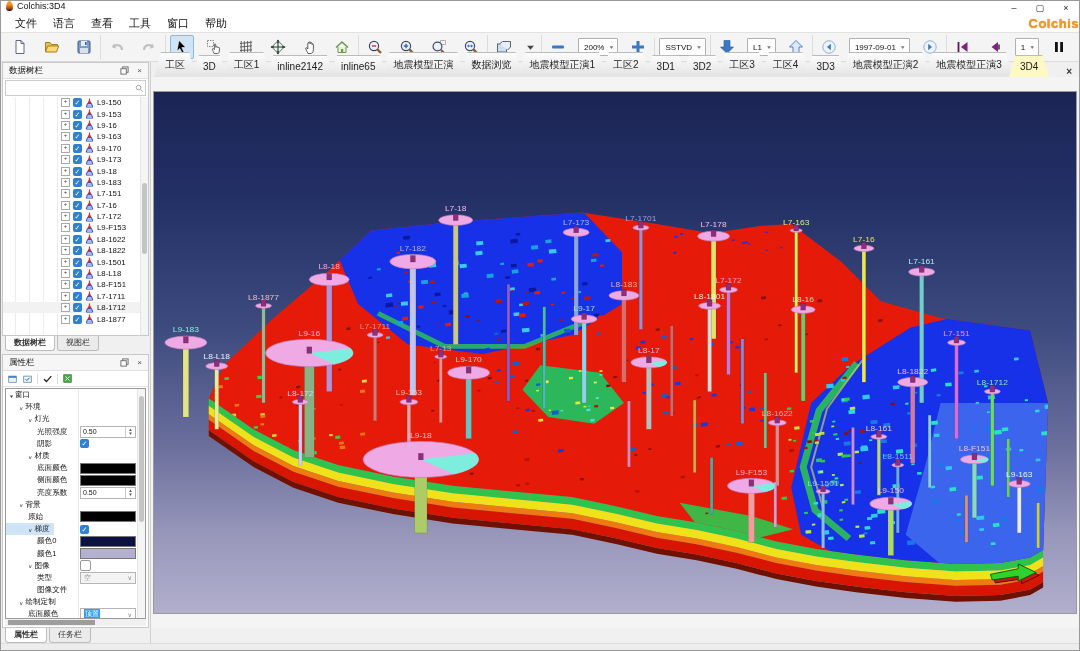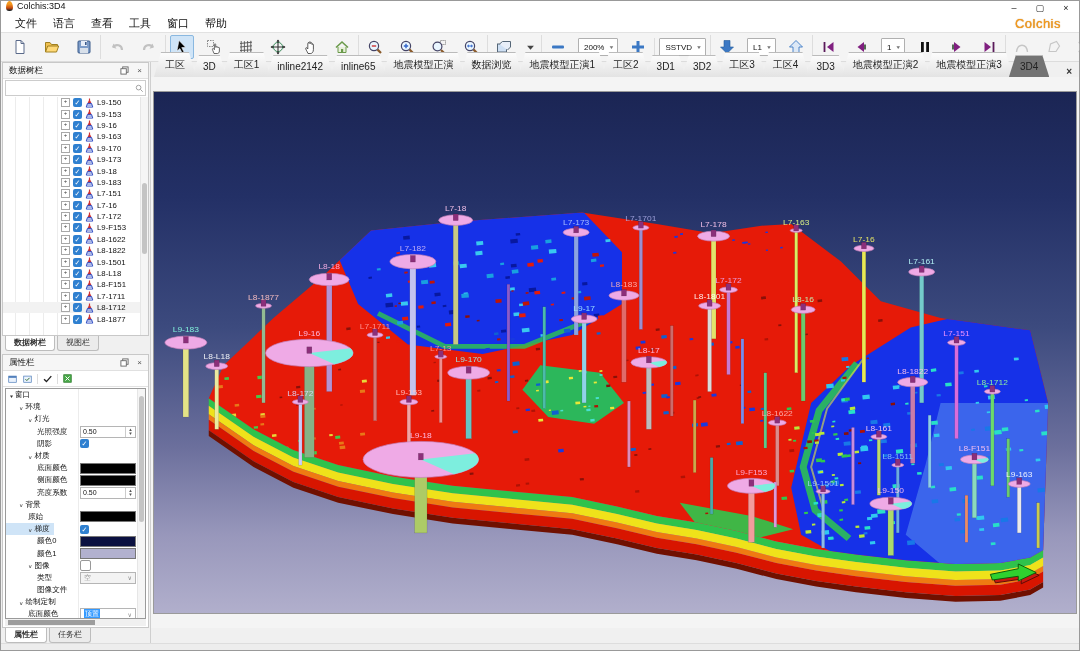--- a/index.html
+++ b/index.html
@@ -7,21 +7,21 @@
   .app{position:relative;width:1080px;height:651px;background:#f4f4f4;border:1px solid #999;box-sizing:border-box;display:flex;flex-direction:column}
   
   .titlebar{height:14px;background:#fff;display:flex;align-items:flex-start;padding-left:5px;gap:4px;flex:0 0 auto}
   .flame{width:7px;height:10px;background:linear-gradient(180deg,#f59a1d 30%,#c84a10 70%,#222 95%);border-radius:50% 50% 45% 45%/65% 65% 35% 35%}
   .apptitle{font-size:9px}
   .winctl{margin-left:auto;display:flex}
   .winbtn{width:26px;height:14px;text-align:center;font-size:9px;line-height:14px;color:#222}
   
   .menubar{height:17px;background:#fff;border-bottom:1px solid #e2e2e2;display:flex;align-items:center;padding-left:6px;flex:0 0 auto}
   .menu-item{padding:1px 8px;font-size:11px}
-  .brand{margin-left:auto;margin-right:18px;color:#f59a1d;font-weight:normal;font-size:13px;letter-spacing:.5px;text-shadow:0 0 1px #b06a00}
+  .brand{margin-left:auto;margin-right:0;color:#f59a1d;font-weight:bold;font-size:13px;letter-spacing:.5px;text-shadow:0 0 1px #b06a00}
   
   .toolbar{height:28px;background:#f4f4f4;border-bottom:1px solid #dcdcdc;display:flex;align-items:center;padding:0 3px;flex:0 0 auto}
   .tgroup{display:flex;align-items:center;gap:8px;padding:0 4px}
   .tgroup + .tgroup{border-left:1px solid #ddd}
   .tbtn{width:22px;height:22px;display:flex;align-items:center;justify-content:center;border:1px solid transparent;border-radius:2px}
   .tbtn.narrow{width:11px}
   .tbtn.active{background:#cfe4f7;border-color:#8ab8e0}
   .tbtn svg{width:16px;height:16px}
   .tbtn.narrow svg{width:9px;height:9px}
   .combo{height:16px;background:#fff;border:1px solid #b0b0b0;display:flex;align-items:center;font-size:8px;padding:0 3px 0 5px;gap:4px;border-radius:1px;white-space:nowrap}
@@ -71,21 +71,21 @@
   .sel .selval.hl{background:#3399ff;color:#fff;padding:0 1px}
   .sel .car{font-size:6px;color:#888}
   .hsb{height:7px;margin:0 2px 1px;background:#f0f0f0;position:relative;flex:0 0 auto}
   .hsb .thumb{position:absolute;top:1px;bottom:1px;left:3px;width:62%;background:#9d9d9d}
   .propvsb{position:absolute;right:0;top:0;bottom:0;width:7px;background:#f5f5f5;border-left:1px solid #e6e6e6}
   .propvsb .thumb{position:absolute;left:1px;right:1px;top:3%;height:55%;background:#c4c4c4;border-radius:3px}
   
   .main{flex:1;display:flex;flex-direction:column;min-width:0}
   .tabstrip{height:15px;display:flex;align-items:flex-end;background:#f0f0f0;padding:0 3px;flex:0 0 auto}
   .tab{font-size:10px;padding:5px 11px;margin-right:-4px;background:linear-gradient(#fcfcfc,#e3e3e3);clip-path:polygon(7px 0,calc(100% - 7px) 0,100% 100%,0 100%);color:#222;white-space:nowrap;border-top:1px solid #bbb}
-  .tab.active{background:#737373;z-index:2;position:relative}
+  .tab.active{background:#fef9c3;z-index:2;position:relative}
   .tabclose{margin-left:auto;font-size:10px;font-weight:bold;color:#333;padding:0 4px}
   .viewport{flex:1;margin:14px 2px;border:1px solid #9a9a9a;position:relative;overflow:hidden;
     background:linear-gradient(180deg,#1b2554 0%,#233066 20%,#3c4a7e 45%,#6b6f9c 68%,#9897bb 85%,#b1afcc 100%)}
   .viewport svg.scene{position:absolute;inset:0;width:100%;height:100%}
   .colorbar{position:absolute;left:18px;top:20px;width:80px;color:#fff;z-index:5}
   .cbwrap{position:relative;width:20px;height:148px}
   .cbar{width:20px;height:148px;border:1px solid rgba(255,255,255,.25);
     background:linear-gradient(180deg,#ff0000 0%,#ff7800 14%,#ffe400 30%,#54e000 47%,#00e070 60%,#00d8c8 72%,#00a8f0 82%,#0048ff 92%,#0000dc 100%)}
   .tick{position:absolute;left:23px;font-size:7px;white-space:nowrap;color:#e8e8f4;transform:translateY(-50%)}
   .tick::before{content:"";display:inline-block;width:5px;height:1px;background:#d8d8e8;vertical-align:middle;margin-right:3px}
@@ -266,20 +266,38 @@
             <path d="M5 1.5h6V8h3.5L8 14.5 1.5 8H5z" fill="#3b78c4" stroke="#245a9a" stroke-width=".6"></path>
           </svg>
         </span>
         <span class="combo">
           <span>L1</span>
           <span class="car">▼</span>
         </span>
         <span class="tbtn">
           <svg viewBox="0 0 16 16">
             <path d="M5 14.5h6V8h3.5L8 1.5 1.5 8H5z" fill="#dce8f6" stroke="#3b78c4" stroke-width=".9"></path>
+          </svg>
+        </span>
+      </span>
+      <span class="tgroup">
+        <span class="tbtn">
+          <svg viewBox="0 0 16 16">
+            <circle cx="8" cy="8" r="6.2" fill="#eef4fb" stroke="#8fb0d8"></circle>
+            <path d="M9.8 4.8L6 8l3.8 3.2z" fill="#3b78c4"></path>
+          </svg>
+        </span>
+        <span class="combo">
+          <span>1997-09-01</span>
+          <span class="car">▼</span>
+        </span>
+        <span class="tbtn">
+          <svg viewBox="0 0 16 16">
+            <circle cx="8" cy="8" r="6.2" fill="#eef4fb" stroke="#8fb0d8"></circle>
+            <path d="M6.2 4.8L10 8l-3.8 3.2z" fill="#3b78c4"></path>
           </svg>
         </span>
       </span>
       <span class="tgroup">
         <span class="tbtn">
           <svg viewBox="0 0 16 16">
             <path d="M3.5 3v10" stroke="#5a1a5a" stroke-width="1.8"></path>
             <path d="M12.5 3L6 8l6.5 5z" fill="#802080"></path>
           </svg>
         </span>

